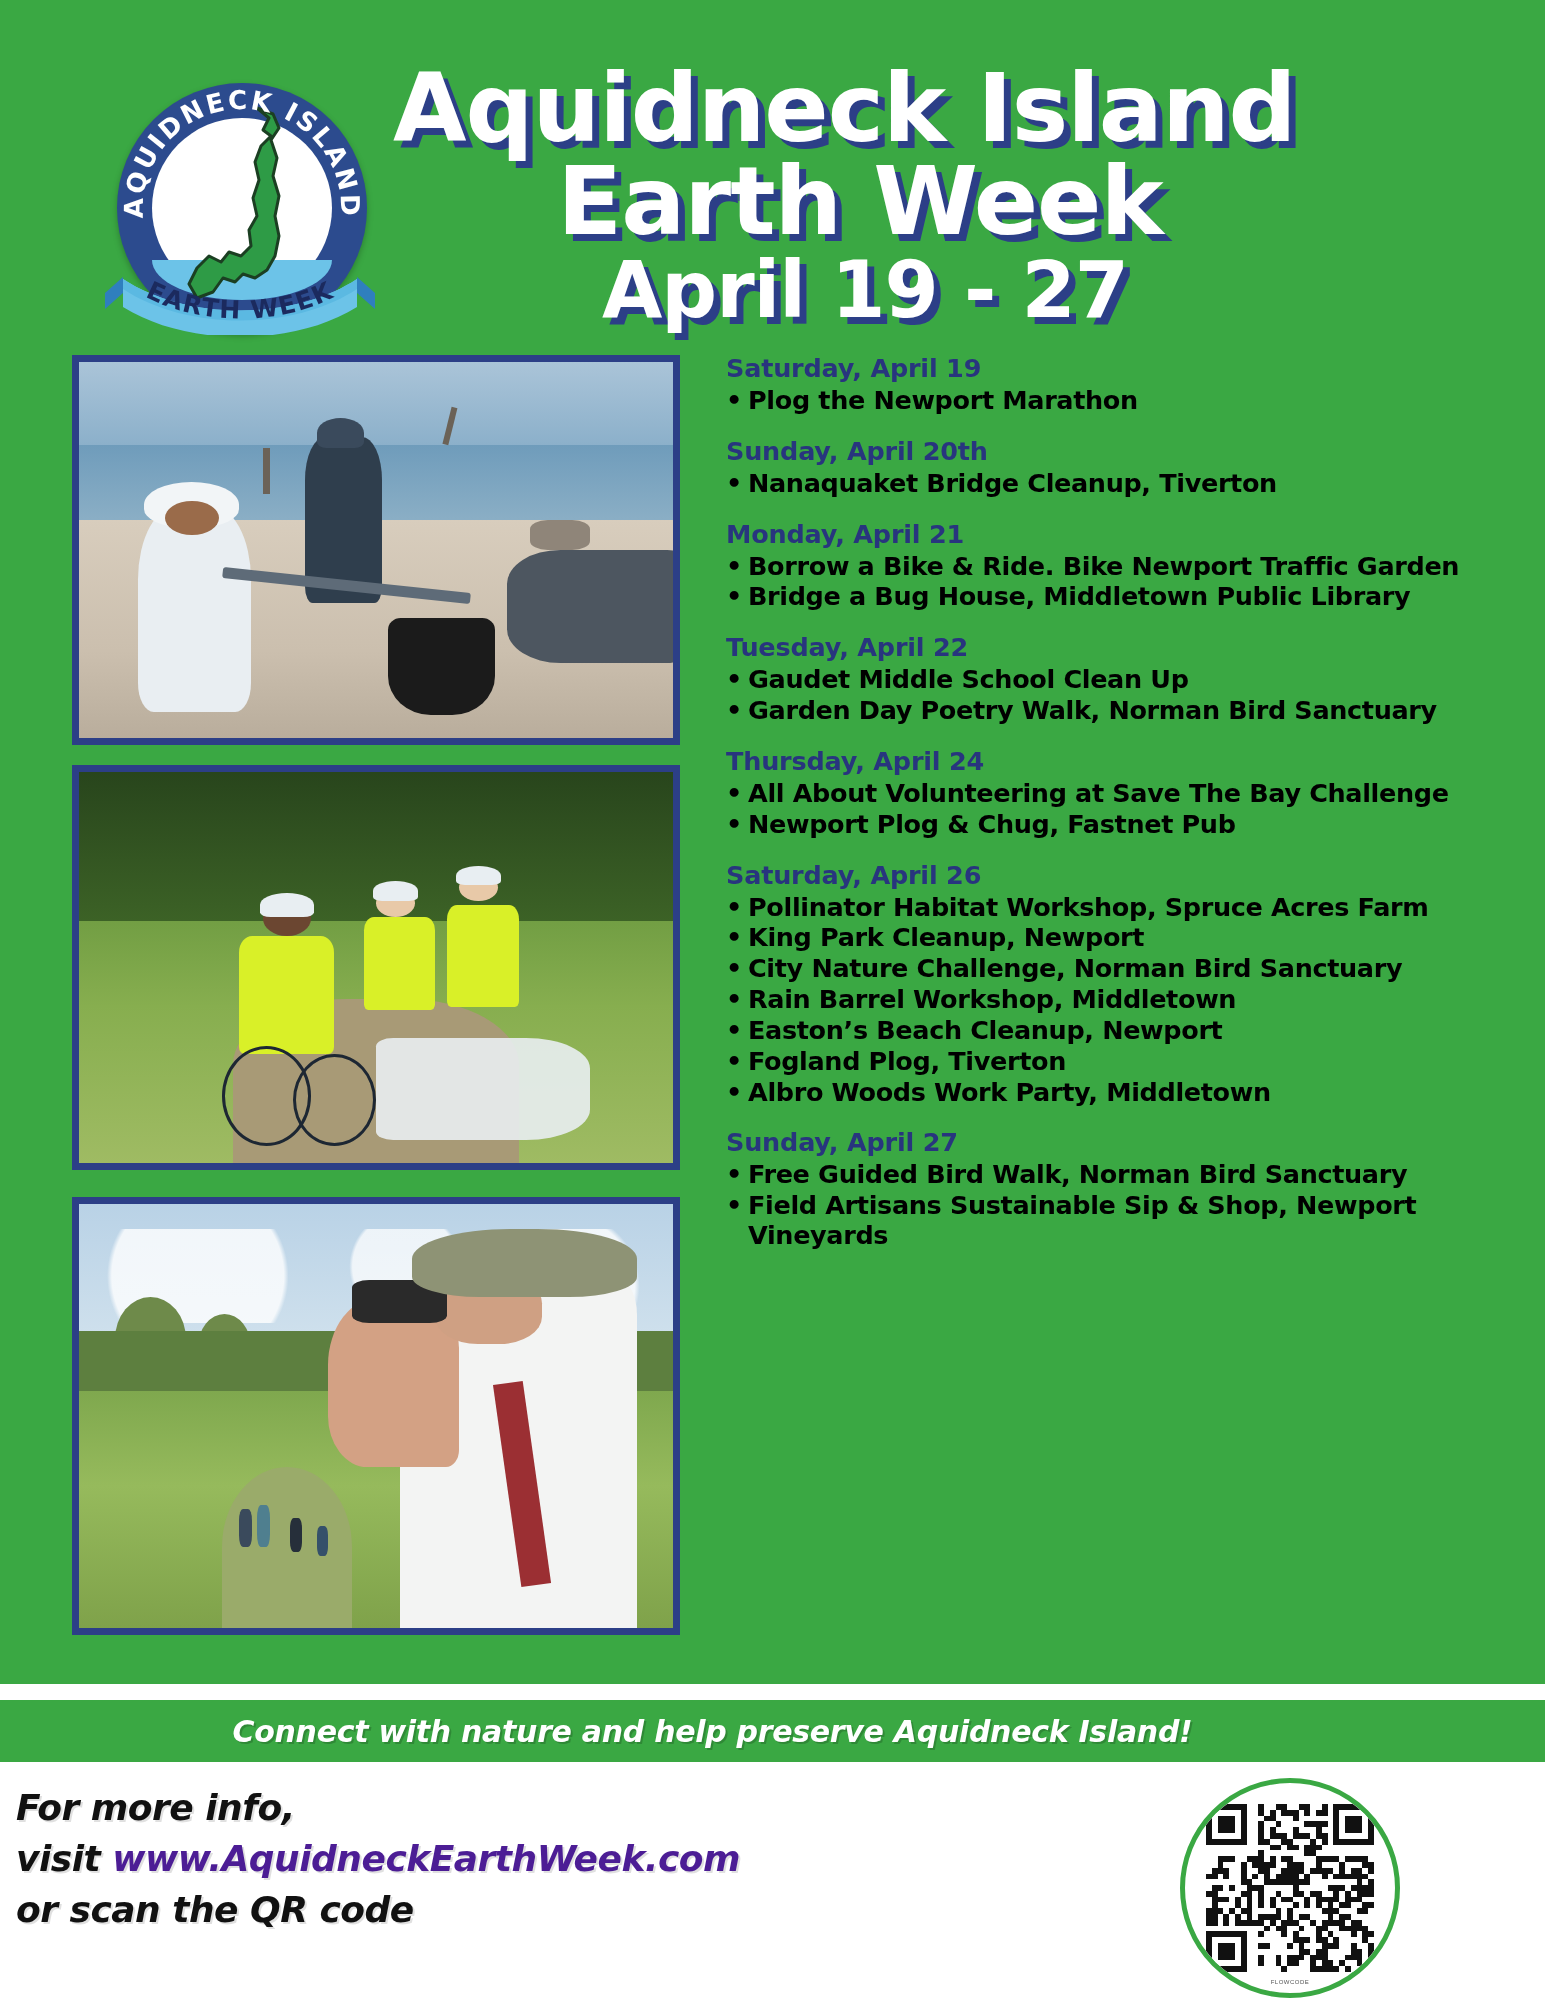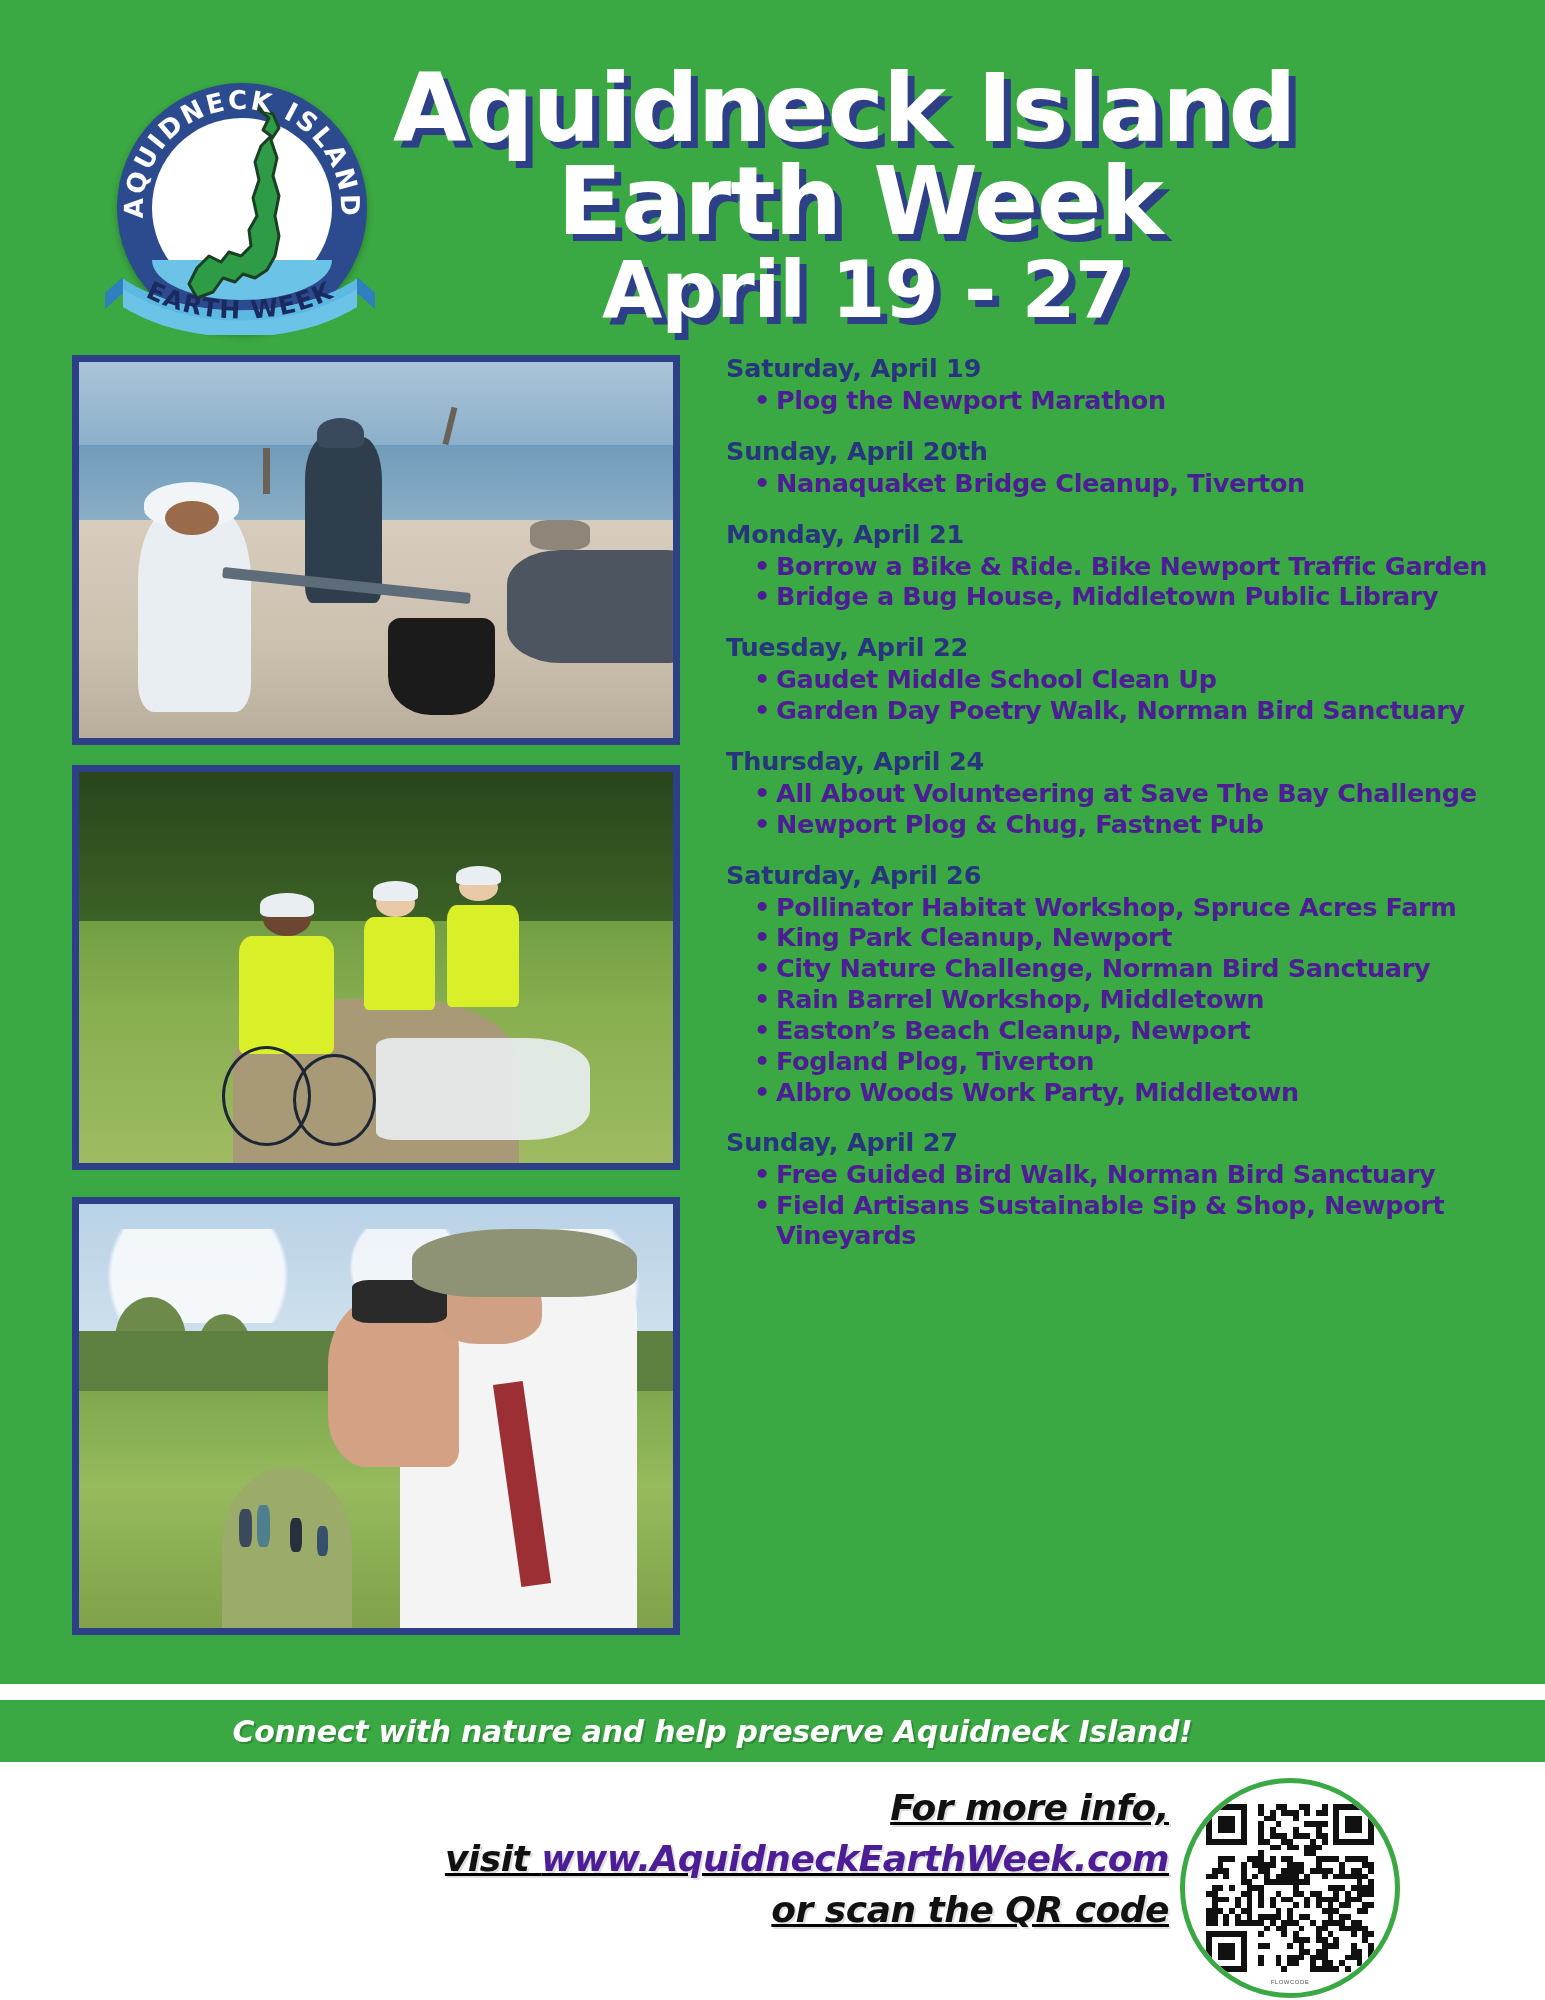--- a/index.html
+++ b/index.html
@@ -175,53 +175,51 @@
   .day-head{
     color:#28357e;
     font-family:"DejaVu Sans", sans-serif;
     font-weight:bold;
     font-size:25.5px;
     letter-spacing:-0.2px;
     margin-bottom:3px;
     white-space:nowrap;
   }
   .event{
-    color:#4c1d95;
+    color:#000000;
     font-family:"DejaVu Sans", sans-serif;
     font-weight:bold;
     font-size:25.5px;
     letter-spacing:-0.35px;
     line-height:1.17;
     padding-left:22px;
     text-indent:-22px;
     margin-bottom:1px;
-    margin-left:28px;
   }
   .event .bullet{display:inline-block;width:22px;text-indent:0;}
 
   
   .footer{position:absolute;left:0;top:1700px;width:1545px;height:300px;background:#ffffff;}
   .footer-band{
     position:absolute;left:0;top:0;width:1545px;height:62px;
     background:#3aa843;
     display:flex;align-items:center;justify-content:center;
   }
   .footer-band-text{
     color:#ffffff;
     font-family:"DejaVu Sans", sans-serif;
     font-weight:bold;font-style:italic;
     font-size:30px;
     letter-spacing:-0.3px;
     transform:translateX(-60px);
     text-shadow:2px 2px 0 rgba(0,0,0,.18);
   }
   .footer-info{
-    position:absolute;left:9px;top:82px;width:1160px;
-    text-align:right;
-    text-decoration:underline;
+    position:absolute;left:16px;top:82px;width:1160px;
+    text-align:left;
   }
   .fi-line{
     font-family:"DejaVu Sans", sans-serif;
     font-weight:bold;font-style:italic;
     font-size:36px;
     color:#111111;
     line-height:1.42;
     letter-spacing:-0.5px;
     text-shadow:2px 2px 0 rgba(0,0,0,.12);
   }

